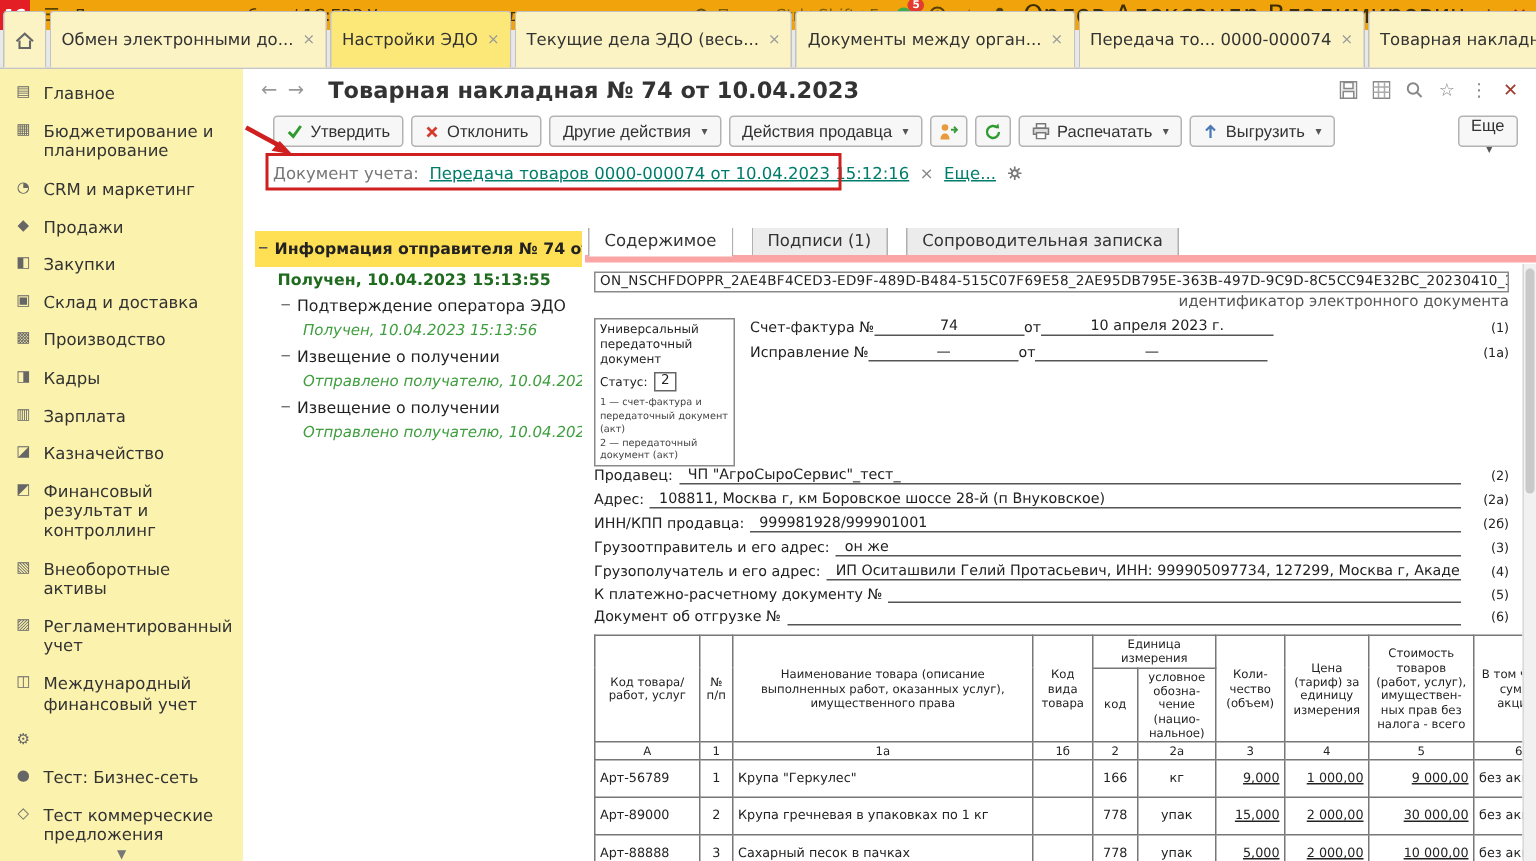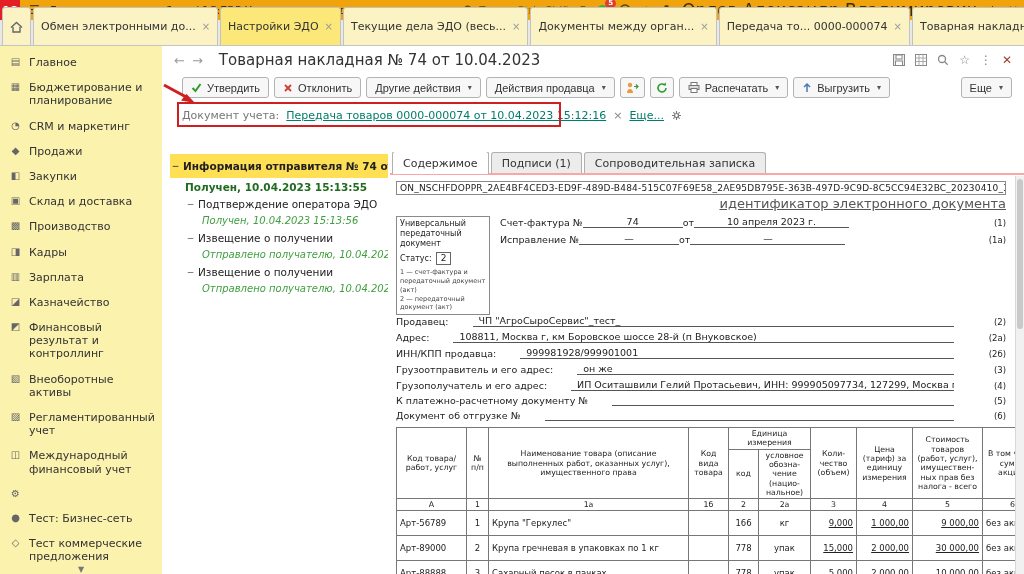--- a/index.html
+++ b/index.html
@@ -30,30 +30,30 @@
   
   .sidebar { position:absolute; top:46px; left:0; width:162px; height:528px; background:#fbf2ae; overflow:hidden; padding-top:4px; }
   .sb-item { display:flex; gap:7px; padding:6px 6px 6px 9px; color:#333; line-height:1.2; align-items:flex-start; }
   .sb-ico { width:13px; color:#666; font-size:10px; flex:none; text-align:center; }
   .sb-more { position:absolute; bottom:0; left:0; width:100%; text-align:center; color:#777; font-size:8px; background:#fbf2ae; }
 
   
   .content { position:absolute; top:46px; left:162px; width:862px; height:528px; background:#fff; }
   .chead { display:flex; align-items:center; padding:5px 12px 0 12px; gap:7px; }
   .nav-arrow { color:#999; font-size:13px; }
-  .ctitle { margin-left:9px; font-size:15px; font-weight:normal; color:#333; white-space:nowrap; }
+  .ctitle { margin-left:9px; font-size:15px; font-weight:bold; color:#333; white-space:nowrap; }
   .chead-icons { margin-left:auto; display:flex; gap:10px; color:#777; align-items:center; }
   .ci { font-size:12px; color:#888; }
   .ci-close { color:#a33c2e; font-weight:bold; }
 
   .toolbar { display:flex; align-items:center; gap:5px; margin:8px 12px 0 20px; }
   .btn { display:inline-flex; align-items:center; gap:5px; height:21px; padding:0 8px; background:#f7f7f7; border:1px solid #b3b3b3; border-radius:3px; font-size:11px; color:#333; white-space:nowrap; }
   .btn .arr { font-size:8px; color:#555; margin-left:2px; }
   .btn.icon-only { padding:0 5px; }
-  .btn-more { margin-left:auto; }
+  .btn-more { margin-left:auto;flex-direction:column; }
 
   .staterow { margin:7px 0 0 20px; display:flex; gap:6px; align-items:center; height:15px; }
   .dimlabel { color:#777; }
   .statevalue { font-weight:bold; background:#ffe96e; padding:0 4px; color:#222; }
 
   .docrow { margin:8px 0 0 20px; display:flex; gap:7px; align-items:center; position:relative; height:18px; }
   a.link { color:#007d6a; text-decoration:underline; cursor:pointer; }
   .clear-x { color:#888; font-size:11px; }
   .ann-box { position:absolute; left:-5px; top:-4px; width:384px; height:25px; border:2px solid #cf1f1f; pointer-events:none; }
   .ann-arrow { position:absolute; left:0; top:37px; pointer-events:none; z-index:5; }
@@ -63,42 +63,42 @@
   .tree { width:218px; flex:none; overflow:hidden; padding-top:2px; }
   .t-item { height:17px; display:flex; align-items:center; font-size:10.5px; color:#222; white-space:nowrap; overflow:hidden; }
   .t-head { background:#ffdf54; font-weight:bold; height:24px; }
   .exp { width:11px; color:#555; font-size:9px; margin-right:2px; text-align:center; flex:none; }
   .lvl1 { padding-left:15px; }
   .lvl2 { padding-left:32px; }
   .st-bold { color:#1f6b1f; font-weight:bold; }
   .st-green { color:#3f9e3f; font-style:italic; font-size:10px; }
 
   .docpanel { flex:1; position:relative; overflow:hidden; margin-left:2px; }
-  .dtabs { display:flex; gap:2px; padding-left:2px; border-bottom:2px solid #fca5a5; height:23px; align-items:flex-end; }
+  .dtabs { display:flex; gap:12px; padding-left:2px; border-bottom:5px solid #fca5a5; height:23px; align-items:flex-end; }
   .dtab { height:21px; padding:0 10px; display:flex; align-items:center; background:#ececec; border:1px solid #b0b0b0; border-bottom:none; border-radius:3px 3px 0 0; font-size:11px; color:#333; white-space:nowrap; }
   .dtab.active { background:#fff; height:23px; margin-bottom:-1px; }
   .docarea { position:absolute; top:24px; left:0; right:9px; bottom:0; overflow:hidden; padding:5px 0 0 6px; background:#fff; }
   .vscroll { position:absolute; top:24px; right:0; bottom:0; width:9px; background:#f1f1f1; border-left:1px solid #d8d8d8; }
   .vthumb { position:absolute; top:3px; left:1px; width:6px; height:150px; background:#c9c9c9; border-radius:3px; }
 
   
   .idbox { width:610px; border:1px solid #8a8a8a; padding:1px 3px; font-size:9px; white-space:nowrap; overflow:hidden; color:#222; letter-spacing:.2px; }
-  .idcap { width:610px; text-align:right; font-size:13px; color:#555; margin:1px 0 5px;text-decoration:underline; }
+  .idcap { width:610px; text-align:right; font-size:10px; color:#555; margin:1px 0 5px; }
   .formtop { display:flex; width:610px; }
   .updbox { width:94px; border:1px solid #8a8a8a; padding:2px 3px; font-size:8px; line-height:1.25; margin-right:10px; flex:none; }
   .statusline { margin-top:3px; display:flex; align-items:center; gap:4px; }
   .statusbox { border:1px solid #666; padding:0 4px; font-size:9px; }
   .legend { font-size:6.5px; color:#444; margin-top:3px; line-height:1.35; }
   .fright { flex:1; font-size:9.5px; }
   .fline { display:flex; align-items:flex-end; margin-bottom:5px; }
   .flabel { white-space:nowrap; }
   .fval { border-bottom:1px solid #555; text-align:center; padding:0 6px; white-space:nowrap; overflow:hidden; }
   .fv1 { min-width:100px; } .fv2 { min-width:155px; }
   .fmark { margin-left:auto; font-size:8.5px; width:26px; text-align:right; flex:none; }
-  .frow { display:flex; align-items:flex-end; width:610px; margin-bottom:4px; font-size:9.5px;gap:20px; }
+  .frow { display:flex; align-items:flex-end; width:610px; margin-bottom:4px; font-size:9.5px; }
   .frow .flabel { margin-right:4px; }
   .frow .fval { flex:1; text-align:left; }
   .frow .fmark { margin-left:6px; }
 
   .gtable { margin-top:6px; border-collapse:collapse; table-layout:fixed; width:646px; font-size:8.5px; }
   .gtable th, .gtable td { border:1px solid #777; padding:1px 3px; overflow:hidden; }
   .gtable th { font-weight:normal; font-size:7.8px; text-align:center; line-height:1.2; vertical-align:middle; }
   .idx td { text-align:center; font-size:7.8px; padding:0 2px; height:12px; }
   .gtable tbody td { height:25px; vertical-align:middle; }
   .num { text-align:right;text-decoration:underline; } .ctr { text-align:center; }

